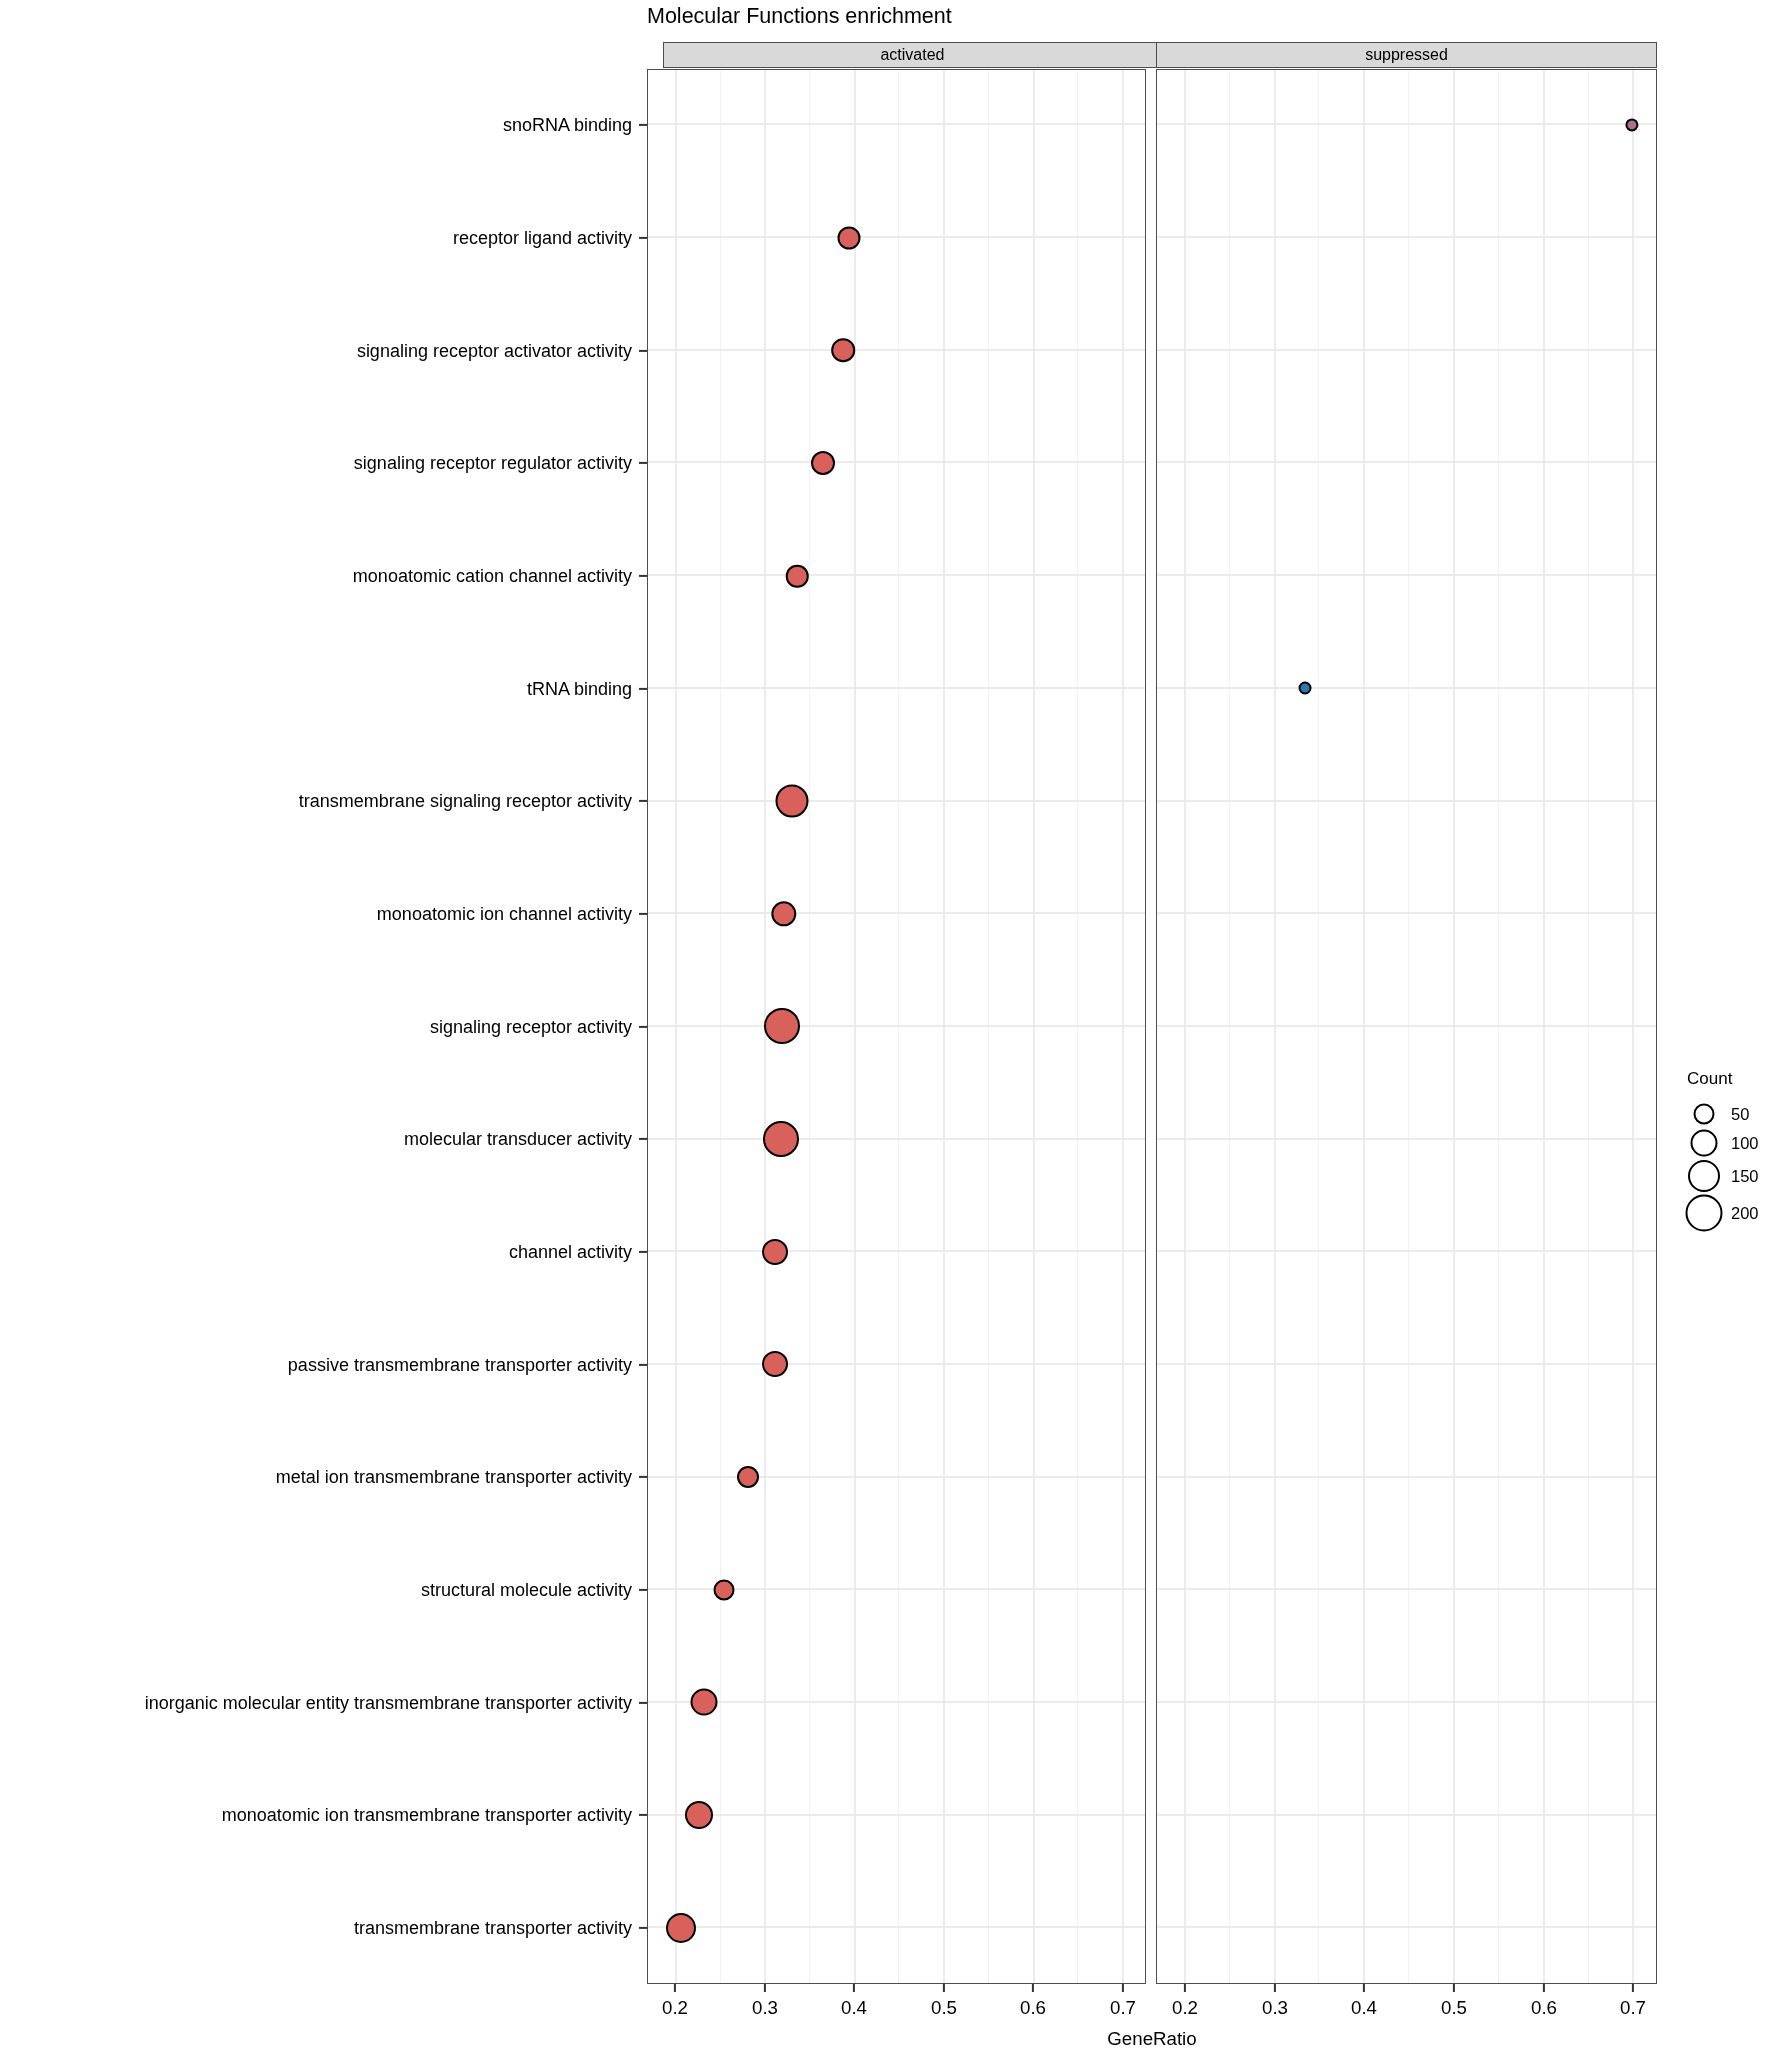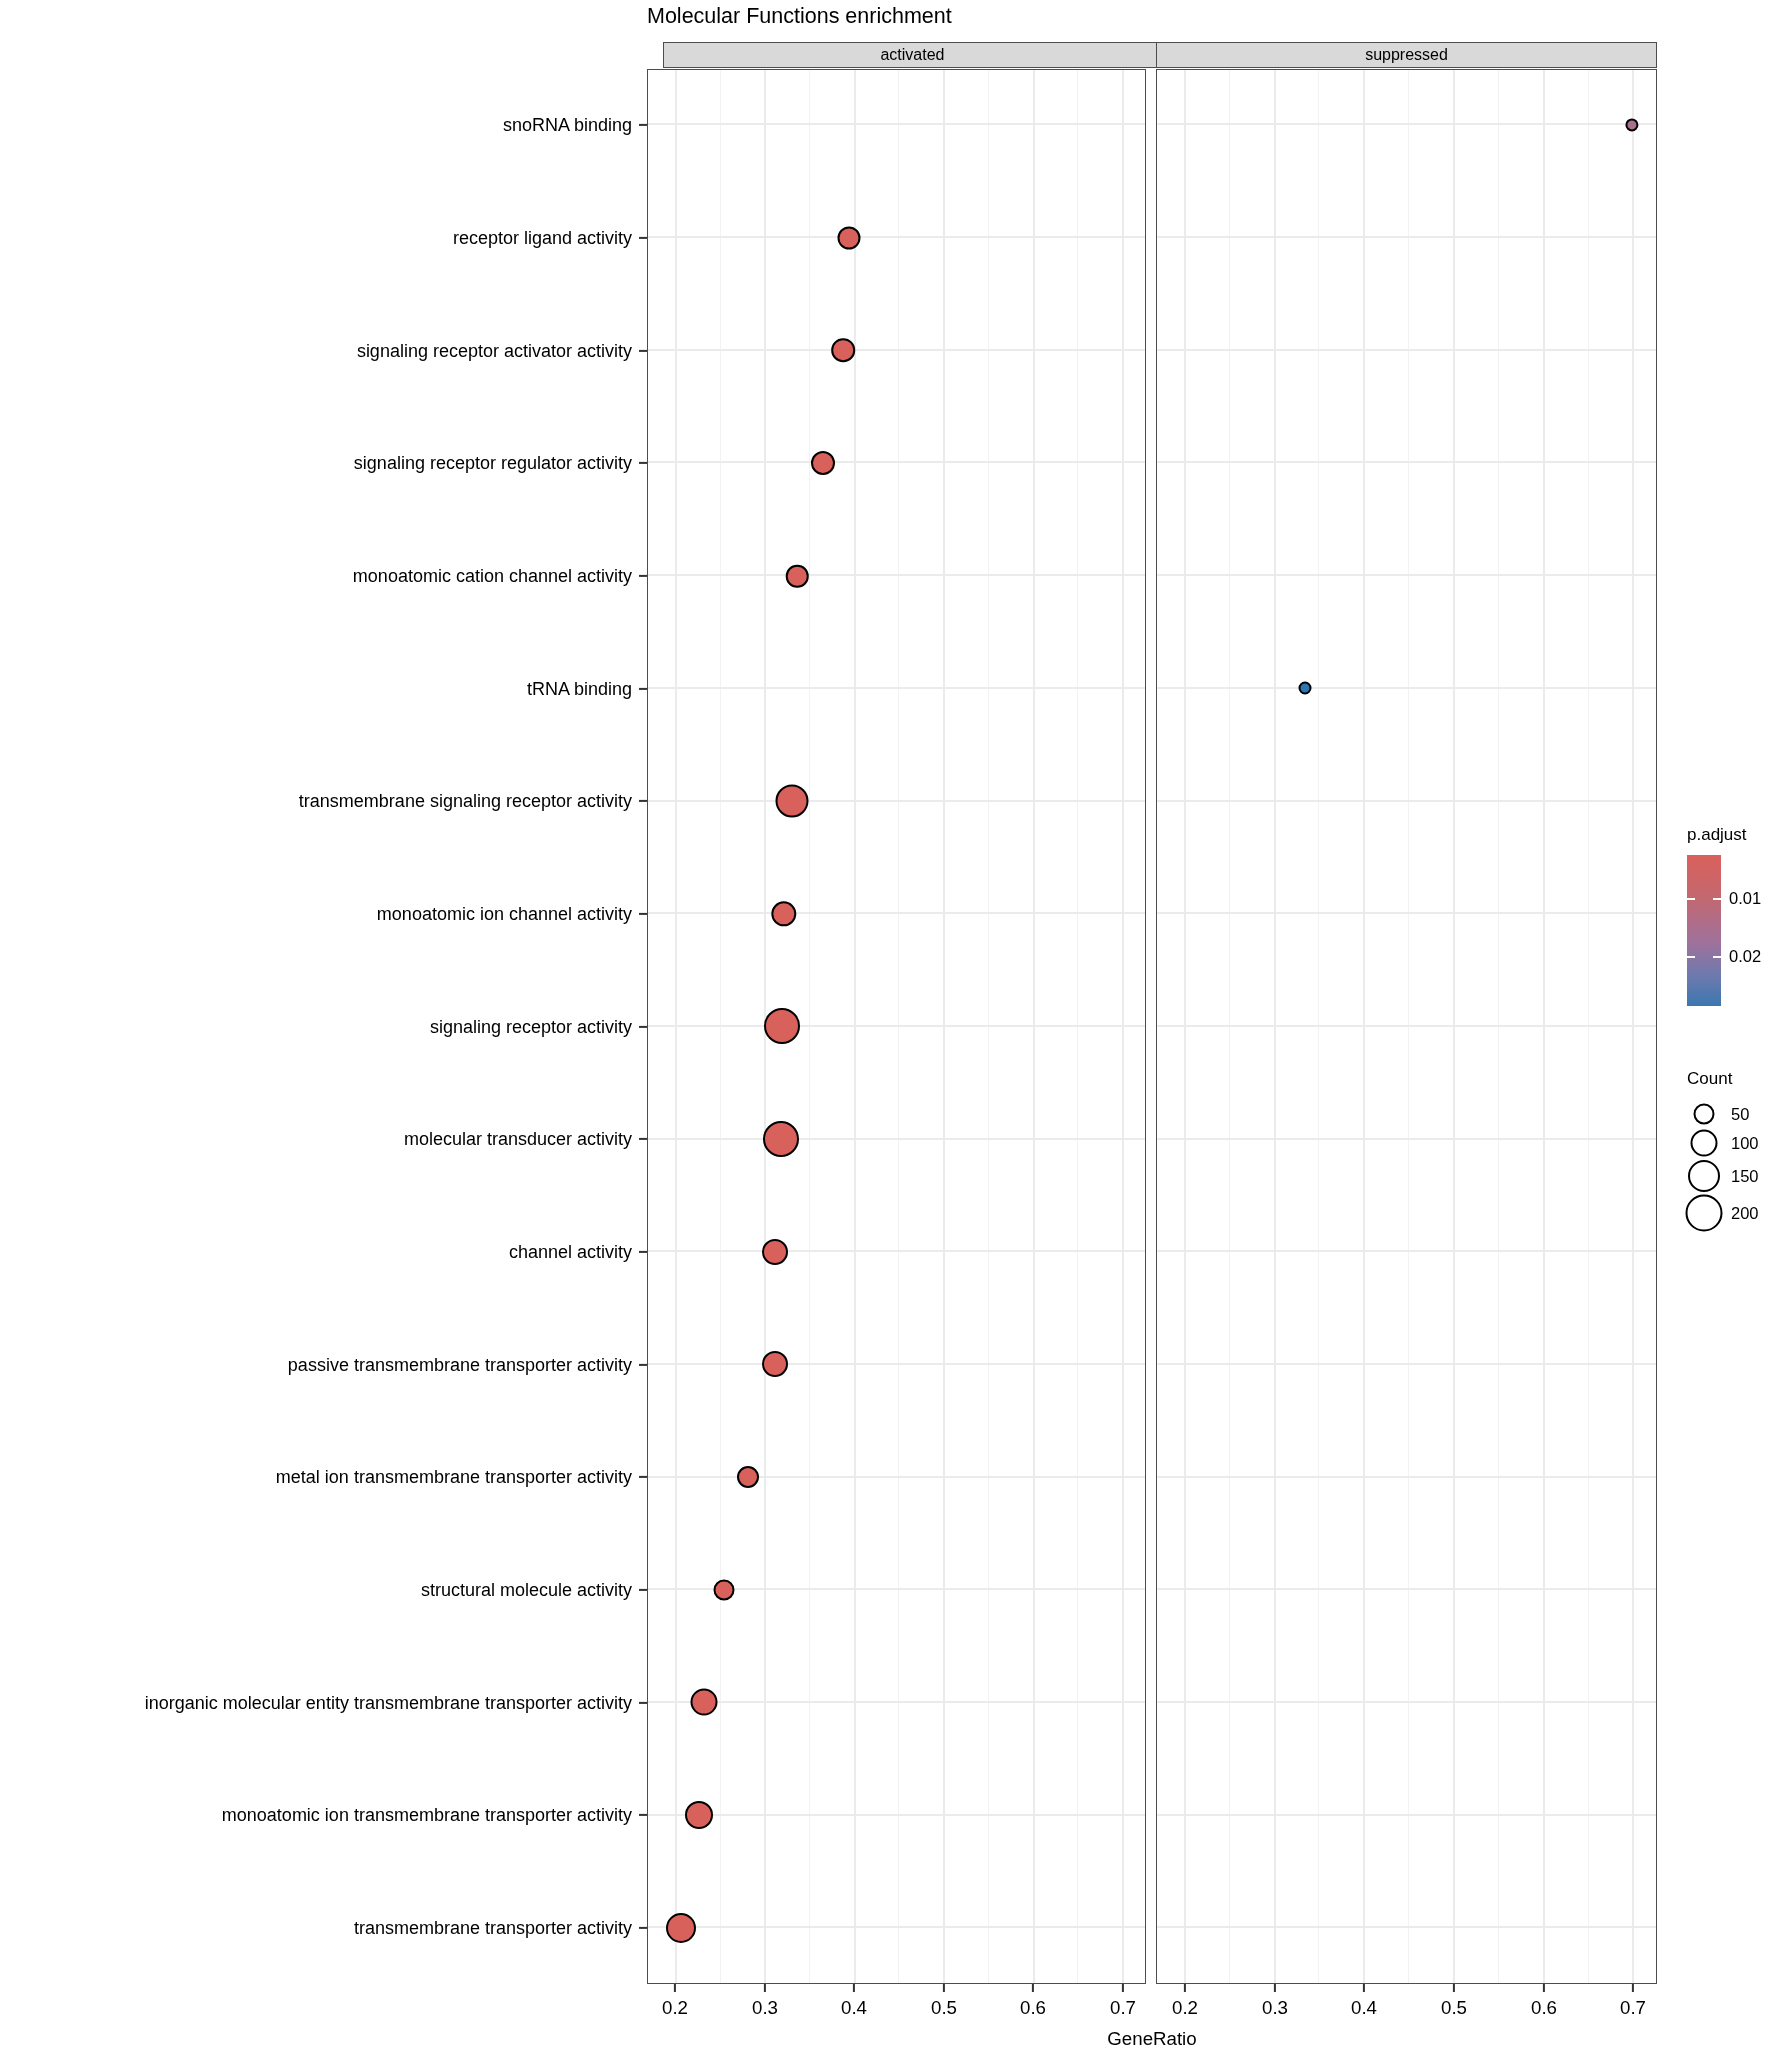--- a/index.html
+++ b/index.html
@@ -283,32 +283,20 @@
       <div class="ylab" style="right: 1159px; top: 1703px;">inorganic molecular entity transmembrane transporter activity</div>
       <div class="ytick" style="left: 639px; top: 1703px;"></div>
       <div class="ylab" style="right: 1159px; top: 1815px;">monoatomic ion transmembrane transporter activity</div>
       <div class="ytick" style="left: 639px; top: 1815px;"></div>
       <div class="ylab" style="right: 1159px; top: 1928px;">transmembrane transporter activity</div>
       <div class="ytick" style="left: 639px; top: 1928px;"></div>
     </div>
 
   <div id="x-axis-title">GeneRatio</div>
 
-  <div id="legend-area">
-    <div class="legend-title">p.adjust</div>
-    <div id="colorbar-wrap">
-      <div id="colorbar"></div>
-    <div class="cbar-tick-l" style="left: 0px; top: 43px;"></div>
-        <div class="cbar-tick-r" style="left: 26px; top: 43px;"></div>
-        <div class="cbar-label" style="top: 43px;">0.01</div>
-        <div class="cbar-tick-l" style="left: 0px; top: 101px;"></div>
-        <div class="cbar-tick-r" style="left: 26px; top: 101px;"></div>
-        <div class="cbar-label" style="top: 101px;">0.02</div>
-      </div>
-  </div>
 
   <div id="count-legend">
     <div class="legend-title">Count</div>
   <div class="size-row" style="position: absolute; left: 0px; top: 45px; width: 103px;">
         <div class="size-circle" style="width: 21px; height: 21px;"></div>
         <div class="size-label" style="top: 0px;">50</div>
       </div>
       <div class="size-row" style="position: absolute; left: 0px; top: 74px; width: 103px;">
         <div class="size-circle" style="width: 27px; height: 27px;"></div>
         <div class="size-label" style="top: 0px;">100</div>

